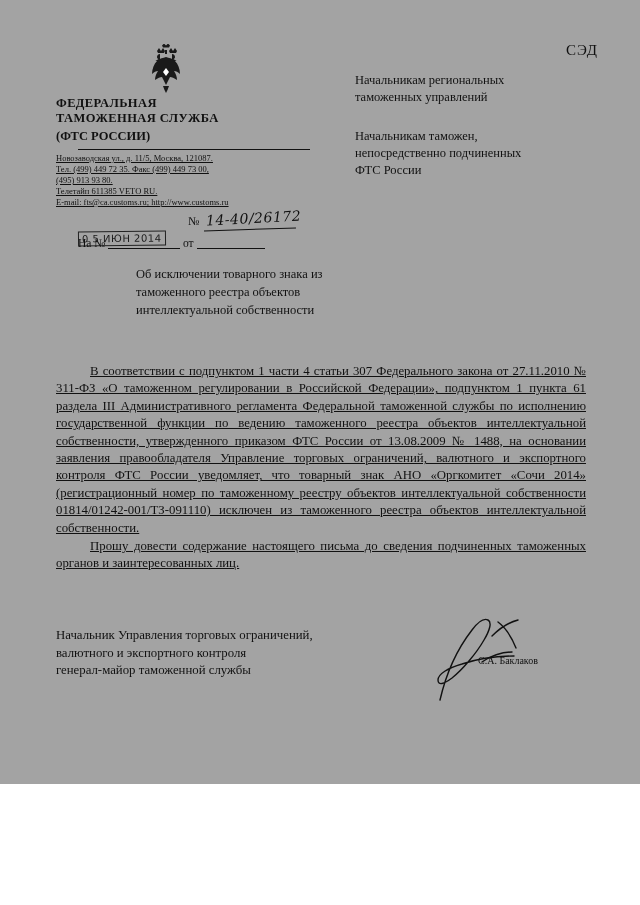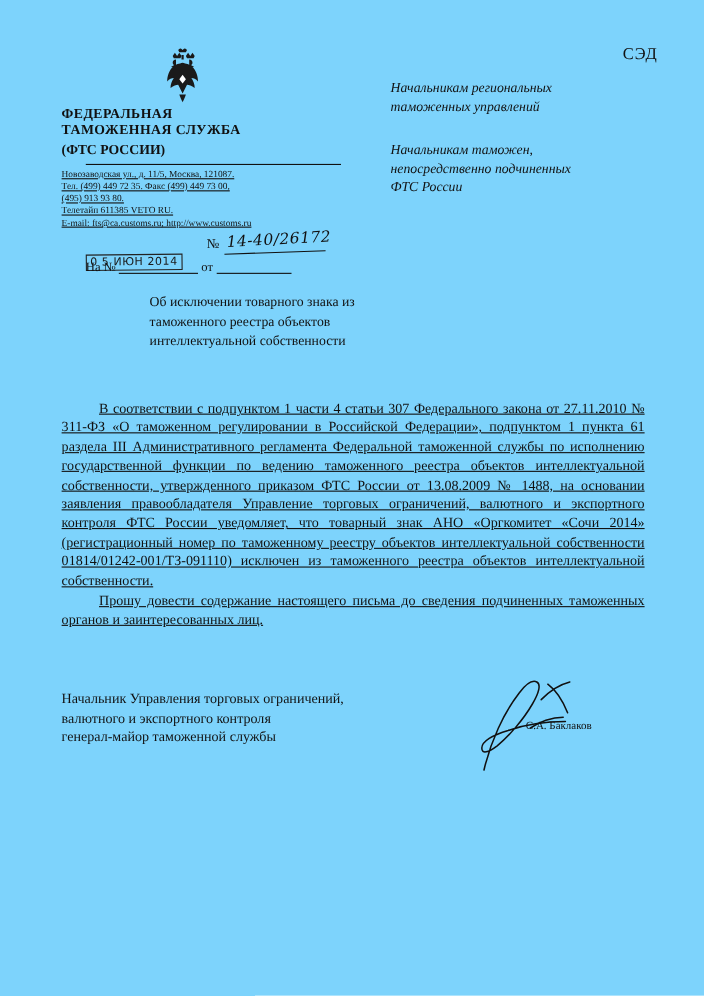--- a/index.html
+++ b/index.html
@@ -11,22 +11,22 @@
     width: 640px;
     height: 905px;
     font-family: "Liberation Serif", serif;
     color: #111;
     position: relative;
     overflow: hidden;
   }
   .page {
     position: relative;
     width: 640px;
-    height: 905px;
-    background: #7dd3fc;
+    height: 784px;
+    background: #a3a3a3;
   }
 
   
   .sed-mark {
     position: absolute;
     top: 42px;
     right: 42px;
     font-size: 15px;
     letter-spacing: 1px;
     font-family: "Liberation Serif", serif;
@@ -158,21 +158,20 @@
   }
 
   
   .addressee {
     position: absolute;
     top: 72px;
     left: 355px;
     width: 250px;
     font-size: 12.5px;
     line-height: 17px;
-    font-style: italic;
   }
   .addressee .blk2 { margin-top: 22px; }
 
   
   .body-text {
     position: absolute;
     top: 363px;
     left: 56px;
     width: 530px;
     font-size: 12.8px;

